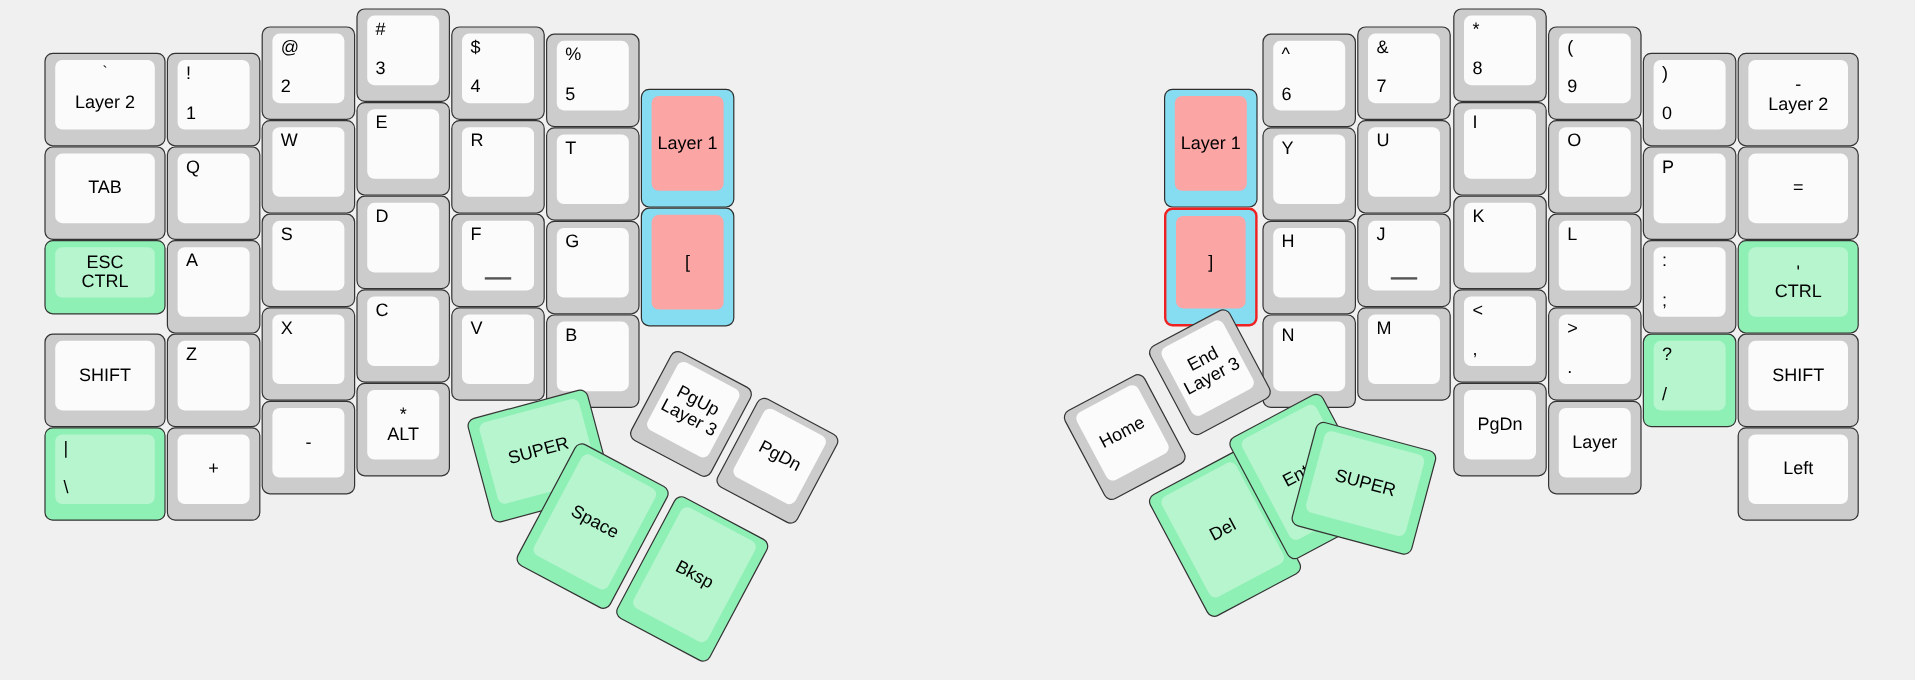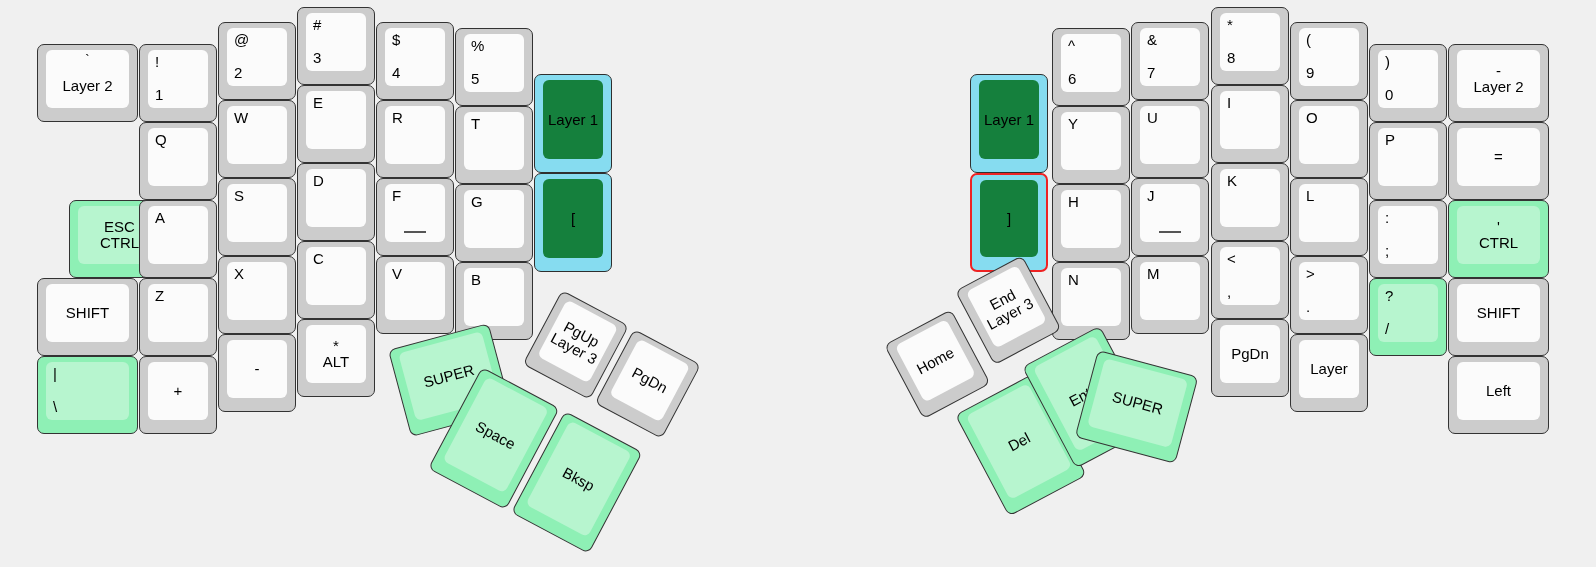--- a/index.html
+++ b/index.html
@@ -54,37 +54,42 @@
     bottom:9px; left:50%;
     width:22px;height:2px;
     margin-left:-11px;
     background:#555;
   }
 
   
   .k-green       { background:#8ef0b5; }
   .k-green .cap  { background:#b7f5cf; }
   .k-cyan        { background:#86dcf0; border-color:#2f2f2f; }
-  .k-cyan .cap   { background:#15803d; }
+  .k-cyan .cap   { background:#fca5a5; }
   .k-sel         { border:2px solid #ee2222; }
 
   
   .thumb{ z-index:5; }
 </style>
 </head>
 <body>
 
 <div id="board">
     <div class="key" style="left: 37px; top: 44px; width: 101px; height: 78px;">
       <div class="cap">
         <div class="lg topc" style="font-size:13px">`</div>
         <div class="lg ctr" style="margin-top:7px">Layer 2</div>
       </div>
     </div>
-    <div class="key k-green" style="left: 37px; top: 200px; width: 101px; height: 78px; margin-left: 32px;">
+    <div class="key" style="left: 37px; top: 122px; width: 101px; height: 78px;">
+      <div class="cap">
+        <div class="lg ctr">TAB</div>
+      </div>
+    </div>
+    <div class="key k-green" style="left: 37px; top: 200px; width: 101px; height: 62px;">
       <div class="cap">
         <div class="lg two">ESC<br>CTRL</div>
       </div>
     </div>
     <div class="key" style="left: 37px; top: 278px; width: 101px; height: 78px;">
       <div class="cap">
         <div class="lg ctr">SHIFT</div>
       </div>
     </div>
     <div class="key k-green" style="left: 37px; top: 356px; width: 101px; height: 78px;">

